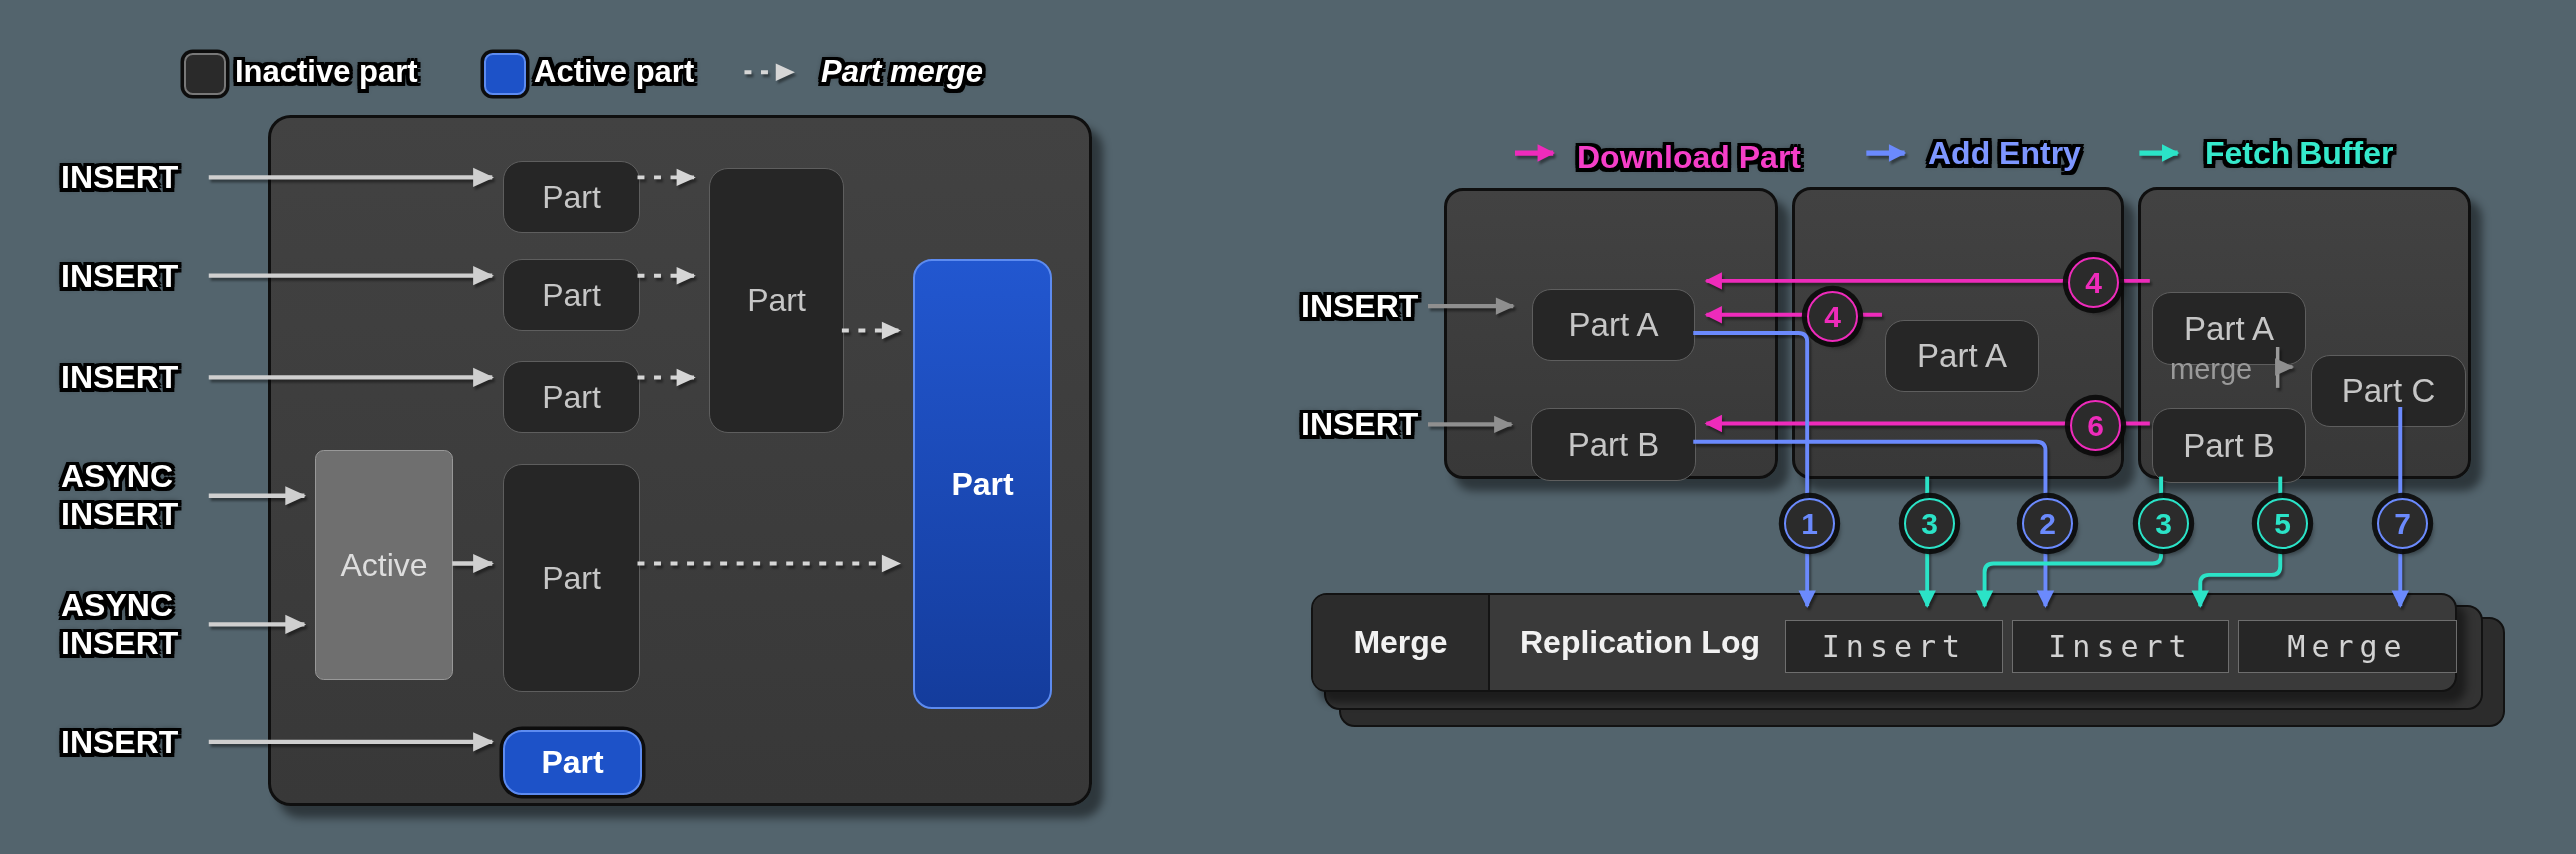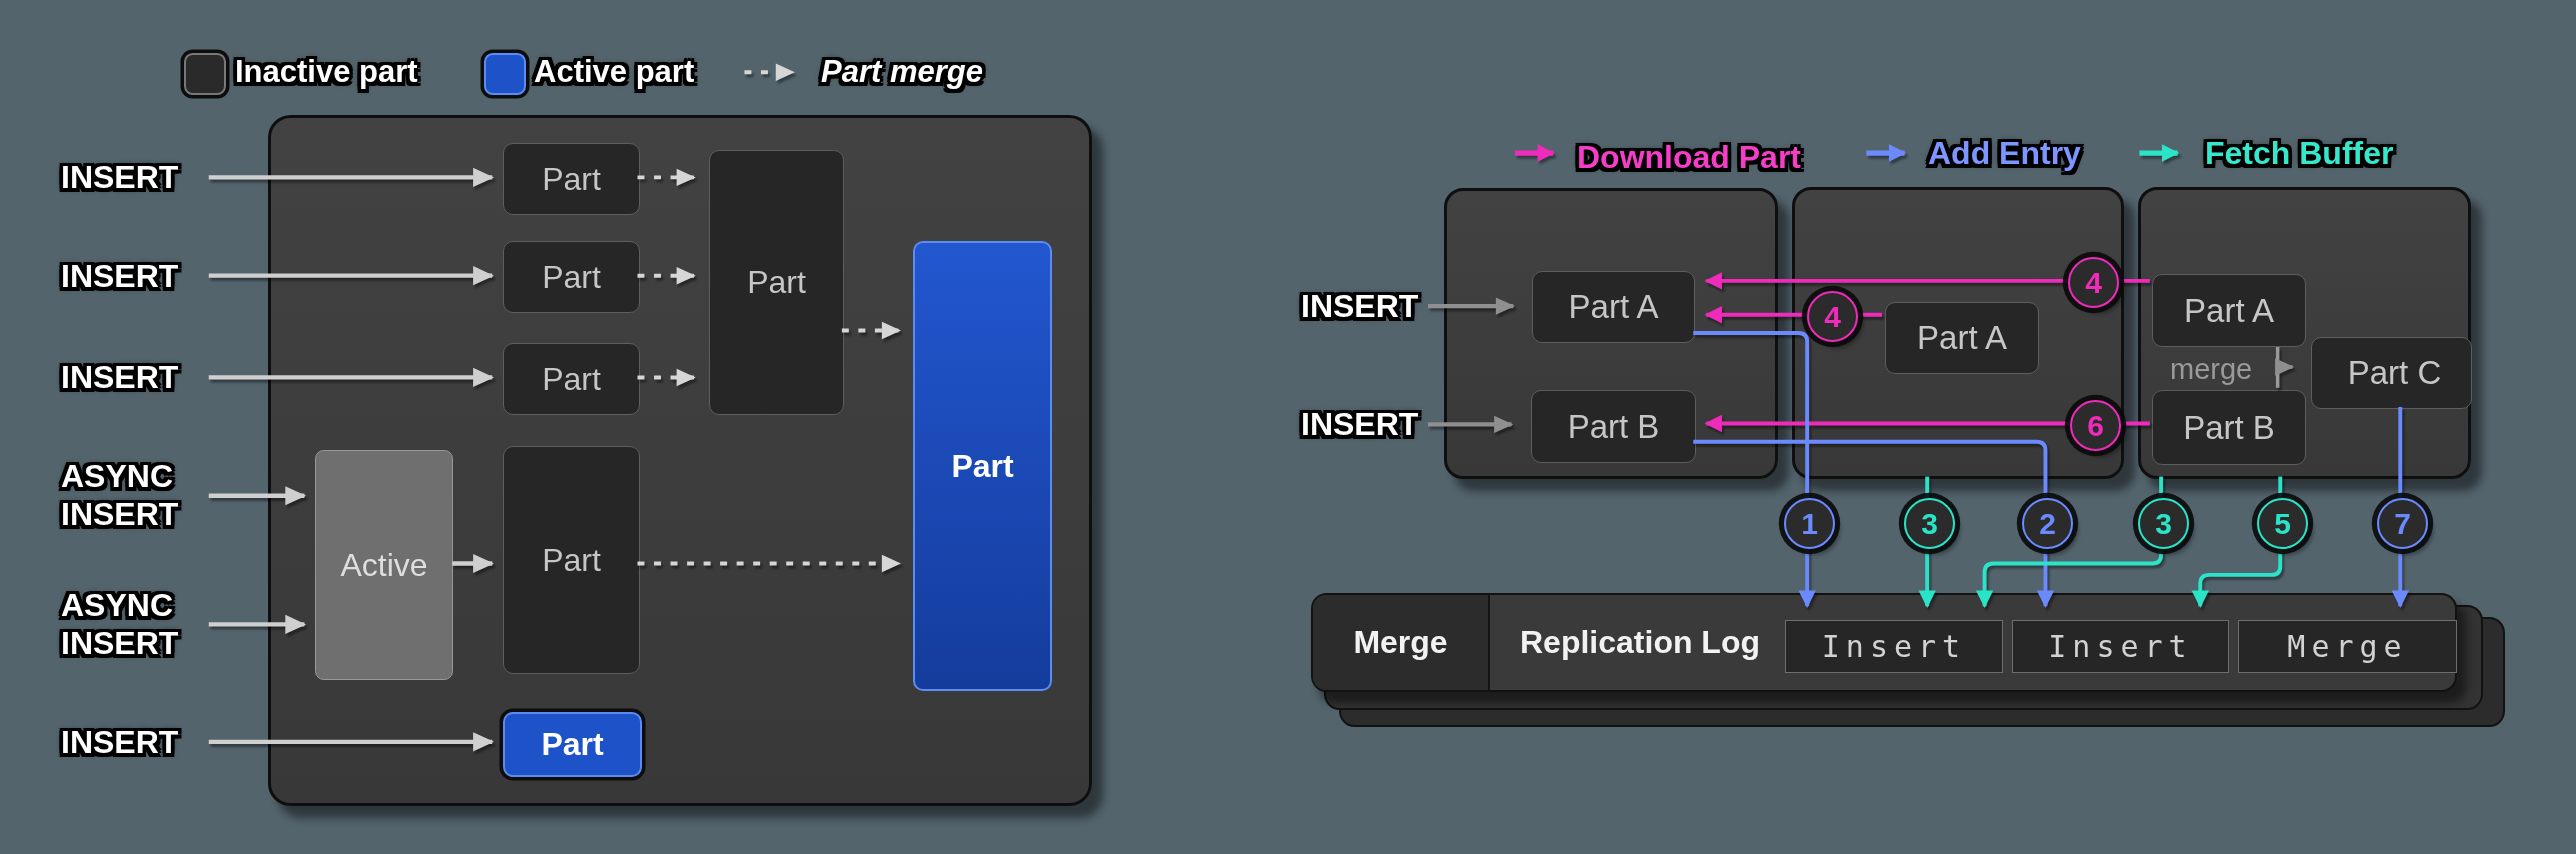--- a/index.html
+++ b/index.html
@@ -13,22 +13,22 @@
   
   .node{background:linear-gradient(180deg,#424242,#383838);border:3.5px solid #0f0f0f;border-radius:22.6px;
         box-shadow:10.4px 12px 8.7px rgba(0,0,0,.45);z-index:5;}
   .node-title{display:flex;align-items:center;justify-content:center;gap:12px;color:#f5f5f5;
               font-size:33px;font-weight:700;}
   .node-title.dim{color:#8c8c8c;font-weight:500;font-size:35px;}
   .ch-icon{display:inline-flex;align-items:center;gap:5.2px;}
   .ch-icon i{display:block;width:6px;height:37px;background:currentColor;border-radius:0.9px;}
   .ch-icon i.dot{height:11.3px;}
   
-  .part{background:#262626;border:1.7px solid #5e5e5e;border-radius:10px;color:#c6c6c6;
-        display:flex;align-items:center;justify-content:center;font-size:32px;z-index:8;}
+  .part{background:#262626;border:1.7px solid #5e5e5e;border-radius:19px;color:#c6c6c6;
+        display:flex;align-items:center;justify-content:center;font-size:32px;z-index:8;margin-top:18px;}
   .part.blue{background:linear-gradient(180deg,#2257d0,#143c9c);border:2.6px solid #5d8bf0;color:#fff;
              font-weight:600;}
   .part.blue-flat{background:#1d52c8;border:2.6px solid #5d8bf0;color:#fff;font-weight:700;
                   box-shadow:0 0 0 3.5px #0d0d0d;}
   .buffer{background:#6f6f6f;border:1.7px solid #989898;border-radius:8.7px;color:#dedede;
           display:flex;align-items:center;justify-content:center;font-size:32px;z-index:8;}
   
   .swatch{width:38px;height:38px;border-radius:8.7px;box-shadow:0 0 0 3.5px #0d0d0d;}
   .swatch.inactive{background:#2a2a2a;border:2.6px solid #787878;}
   .swatch.active{background:#1d52c8;border:2.6px solid #5d8bf0;}
@@ -164,21 +164,21 @@
   <div class="abs part" style="left:1885px;top:302px;width:152px;height:70px;font-size:33px;">
       <span>Part A</span>
     </div>
 
   <div class="abs part" style="left:2152px;top:274px;width:152px;height:71px;font-size:33px;">
       <span>Part A</span>
     </div>
   <div class="abs part" style="left:2152px;top:390px;width:152px;height:73px;font-size:33px;">
       <span>Part B</span>
     </div>
-  <div class="abs part" style="left:2311px;top:337px;width:153px;height:70px;font-size:33px;padding-left:6px;">
+  <div class="abs part" style="left:2311px;top:337px;width:153px;height:70px;font-size:33px;">
       <span>Part C</span>
     </div>
   <div class="abs merge-lbl" style="left:2170px;top:353px;">merge</div>
 
   <div class="abs log-layer" style="left:1339px;top:617px;width:1162px;height:106px;background:#2c2c2c;"></div>
   <div class="abs log-layer" style="left:1324px;top:605px;width:1155px;height:101px;background:#333333;"></div>
   <div class="abs log-layer log-main" style="left:1311px;top:593px;width:1142px;height:95px;">
     <div class="log-keeper abs" style="left:0;top:0;width:175px;height:95px;">
         <span>Merge</span>
       </div>

